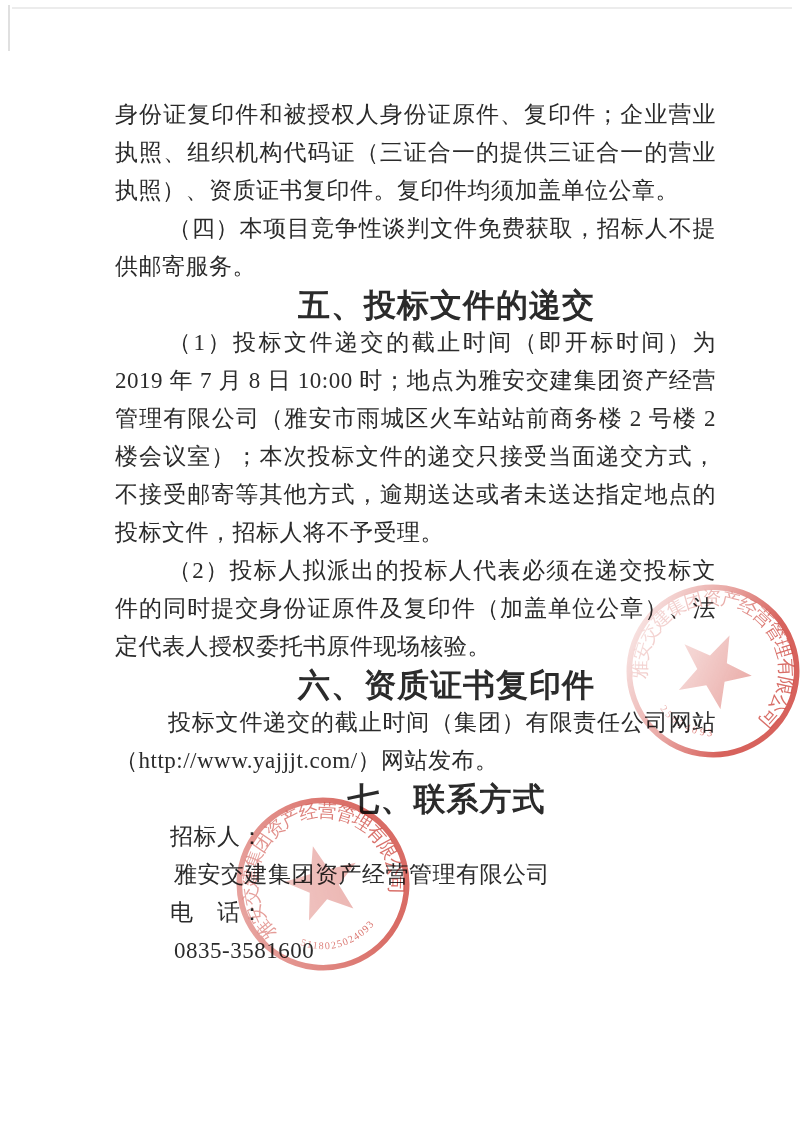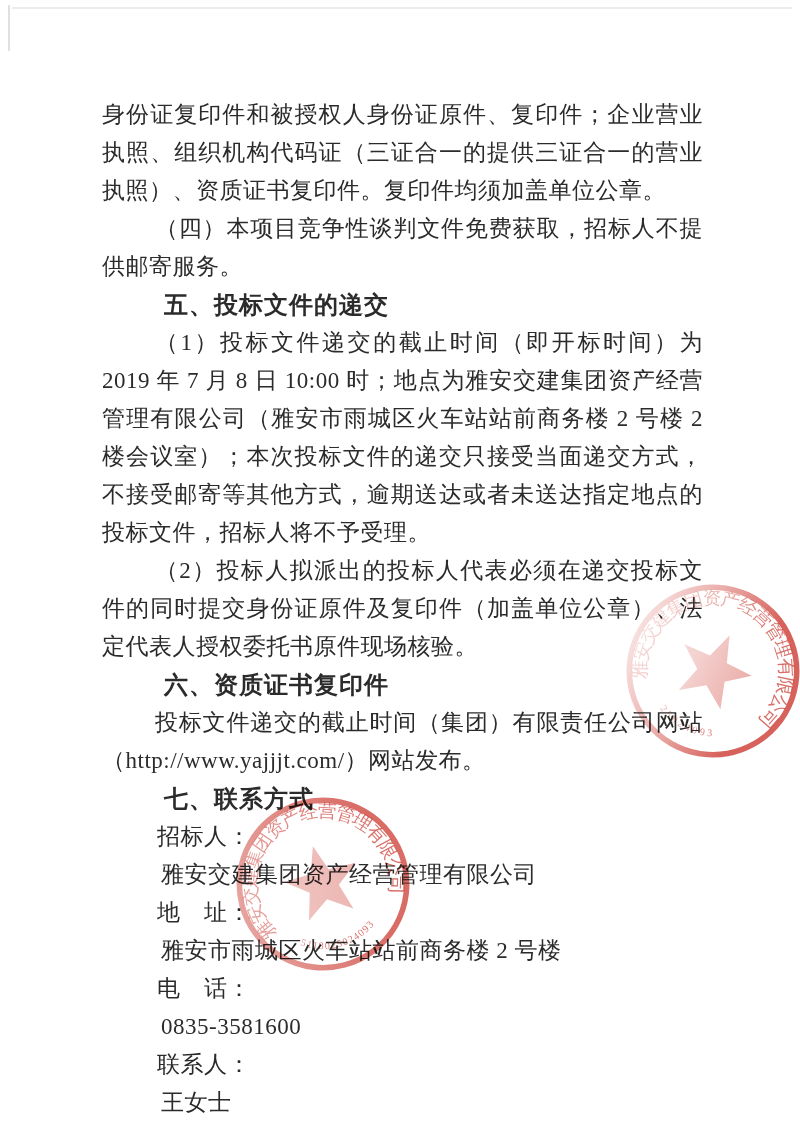--- a/index.html
+++ b/index.html
@@ -9,32 +9,32 @@
     position:relative;
     overflow:hidden;
     font-family:"Liberation Serif","DejaVu Serif",serif;
     color:#2b2b2b;
   }
   
   .edge-top { position:absolute; left:12px; top:7px; width:780px; height:2px; background:#ececec; }
   .edge-left { position:absolute; left:8px; top:5px; width:2px; height:46px; background:#e0e0e0; }
 
   .doc {
-    position:absolute; left:102px; top:96px; width:601px;
+    position:absolute; left:115px; top:96px; width:601px;
     font-size:23px; line-height:38px;
     text-align:justify; text-justify:inter-character;
     letter-spacing:0.5px;
   }
   .doc p { margin:0; text-indent:2.3em; }
   .doc p.noindent { text-indent:0; }
   .sec-heading {
     margin:0; padding-left:62px; text-indent:0;
     font-family:Liberation Serif, serif;
-    font-weight:bold; font-size:24px; line-height:38px;
-    text-align:left; letter-spacing:1px;
+    font-weight:bold; font-size:32px; line-height:38px;
+    text-align:center; letter-spacing:1px;
   }
   .u {
     text-decoration-thickness:1.5px;
     text-underline-offset:6px;
     text-decoration-color:#3a3a3a;
   }
   .contact-row { display:flex; padding-left:55px; line-height:38px; text-align:left;flex-direction:column; }
   .contact-label { white-space:pre; flex:0 0 auto; }
   .contact-value { margin-left:4px; }
 
@@ -65,34 +65,26 @@
 
   <p>投标文件递交的截止时间（集团）有限责任公司网站（http://www.yajjjt.com/）网站发布。</p>
 
   <h2 class="sec-heading">七、联系方式</h2>
 
   <div class="contact-row">
     <span class="contact-label">招标人：</span>
     <span class="contact-value u">雅安交建集团资产经营管理有限公司</span>
   </div>
 
-  <div class="contact-row">
-    <span class="contact-label">地　址：</span>
-    <span class="contact-value u">雅安市雨城区火车站站前商务楼 2 号楼</span>
-  </div>
 
   <div class="contact-row">
     <span class="contact-label">电　话：</span>
     <span class="contact-value">0835-3581600</span>
   </div>
 
-  <div class="contact-row">
-    <span class="contact-label">联系人：</span>
-    <span class="contact-value">王女士</span>
-  </div>
 
 </div>
 
 <svg class="stamp stamp-right" width="186" height="186" viewBox="0 0 200 200">
   <defs>
     <linearGradient id="fadeR" x1="0" y1="0" x2="1" y2="0">
       <stop offset="0" stop-color="#2a2a2a"></stop>
       <stop offset="0.38" stop-color="#8a8a8a"></stop>
       <stop offset="0.72" stop-color="#ffffff"></stop>
     </linearGradient>

